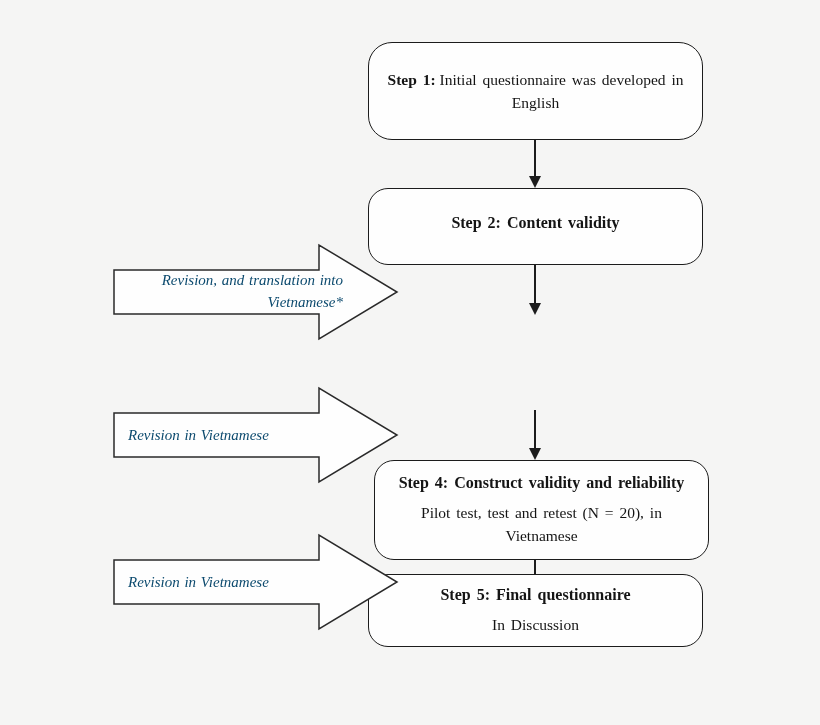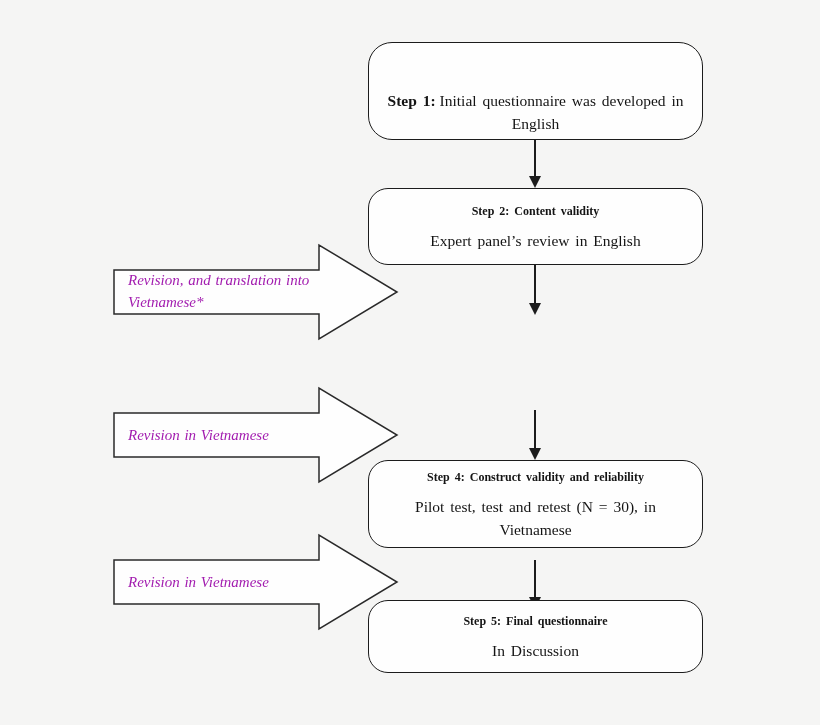--- a/index.html
+++ b/index.html
@@ -21,29 +21,29 @@
     left: 368px; width: 335px;
     background: #fefefe;
     border: 1.5px solid #1c1c1c;
     border-radius: 20px;
     box-sizing: border-box;
     display: flex; flex-direction: column;
     justify-content: center; align-items: center;
     text-align: center;
     padding: 4px 12px;
   }
-  #box1 { top: 42px;  height: 98px;  border-radius: 24px; justify-content: flex-end; }
+  #box1 { top: 42px;  height: 98px;  border-radius: 24px; }
   #box2 { top: 188px; height: 77px;  }
   #box3 { top: 315px; height: 95px;  }
-  #box4 { top: 460px; height: 88px; }
-  #box5 { top: 600px; height: 73px; justify-content: center;  }
+  #box4 { top: 460px; height: 100px; margin-left: 6px; }
+  #box5 { top: 574px; height: 73px; justify-content: center;  }
 
   .heading {
     font-weight: bold;
-    font-size: 12px;
+    font-size: 16px;
     line-height: 20px;
     white-space: nowrap;
     word-spacing: 2px;
     margin-bottom: 8px;
   }
   .body-text {
     font-size: 15.5px;
     line-height: 23px;
     word-spacing: 2px;
   }
@@ -78,50 +78,50 @@
   #arrow2 { top: 386px; }
   #arrow3 { top: 533px; }
   .side-arrow svg { display: block; width: 286px; height: 98px; }
   .arrow-label {
     position: absolute;
     left: 15px;
     font-style: italic;
     font-size: 15px;
     line-height: 22px;
     word-spacing: 1px;
-    color: #a21caf;
+    color: #0c4a6e;
+    text-align: right;
   }
   #arrow1 .arrow-label { top: 26px; width: 215px; }
   #arrow2 .arrow-label { top: 38px; white-space: nowrap; }
   #arrow3 .arrow-label { top: 38px; white-space: nowrap; }
 </style>
 </head>
 <body>
 
 <div id="canvas">
 
   <div class="box" id="box1">
     <p class="inline-para"><span class="inline-heading">Step 1:</span><span>Initial questionnaire was developed in English</span></p>
   </div>
 
   <div class="connector" id="conn1"></div>
 
   <div class="box" id="box2">
     <div class="heading">Step 2: Content validity</div>
-    <div class="body-text">Expert panel’s review in English</div>
   </div>
 
   <div class="connector" id="conn2"></div>
 
 
   <div class="connector" id="conn3"></div>
 
   <div class="box" id="box4">
     <div class="heading">Step 4: Construct validity and reliability</div>
-    <div class="body-text">Pilot test, test and retest (N = 30), in Vietnamese</div>
+    <div class="body-text">Pilot test, test and retest (N = 20), in Vietnamese</div>
   </div>
 
   <div class="connector" id="conn4"></div>
 
   <div class="box" id="box5">
     <div class="heading">Step 5: Final questionnaire</div>
     <div class="body-text">In Discussion</div>
   </div>
 
   <div class="side-arrow" id="arrow1">

